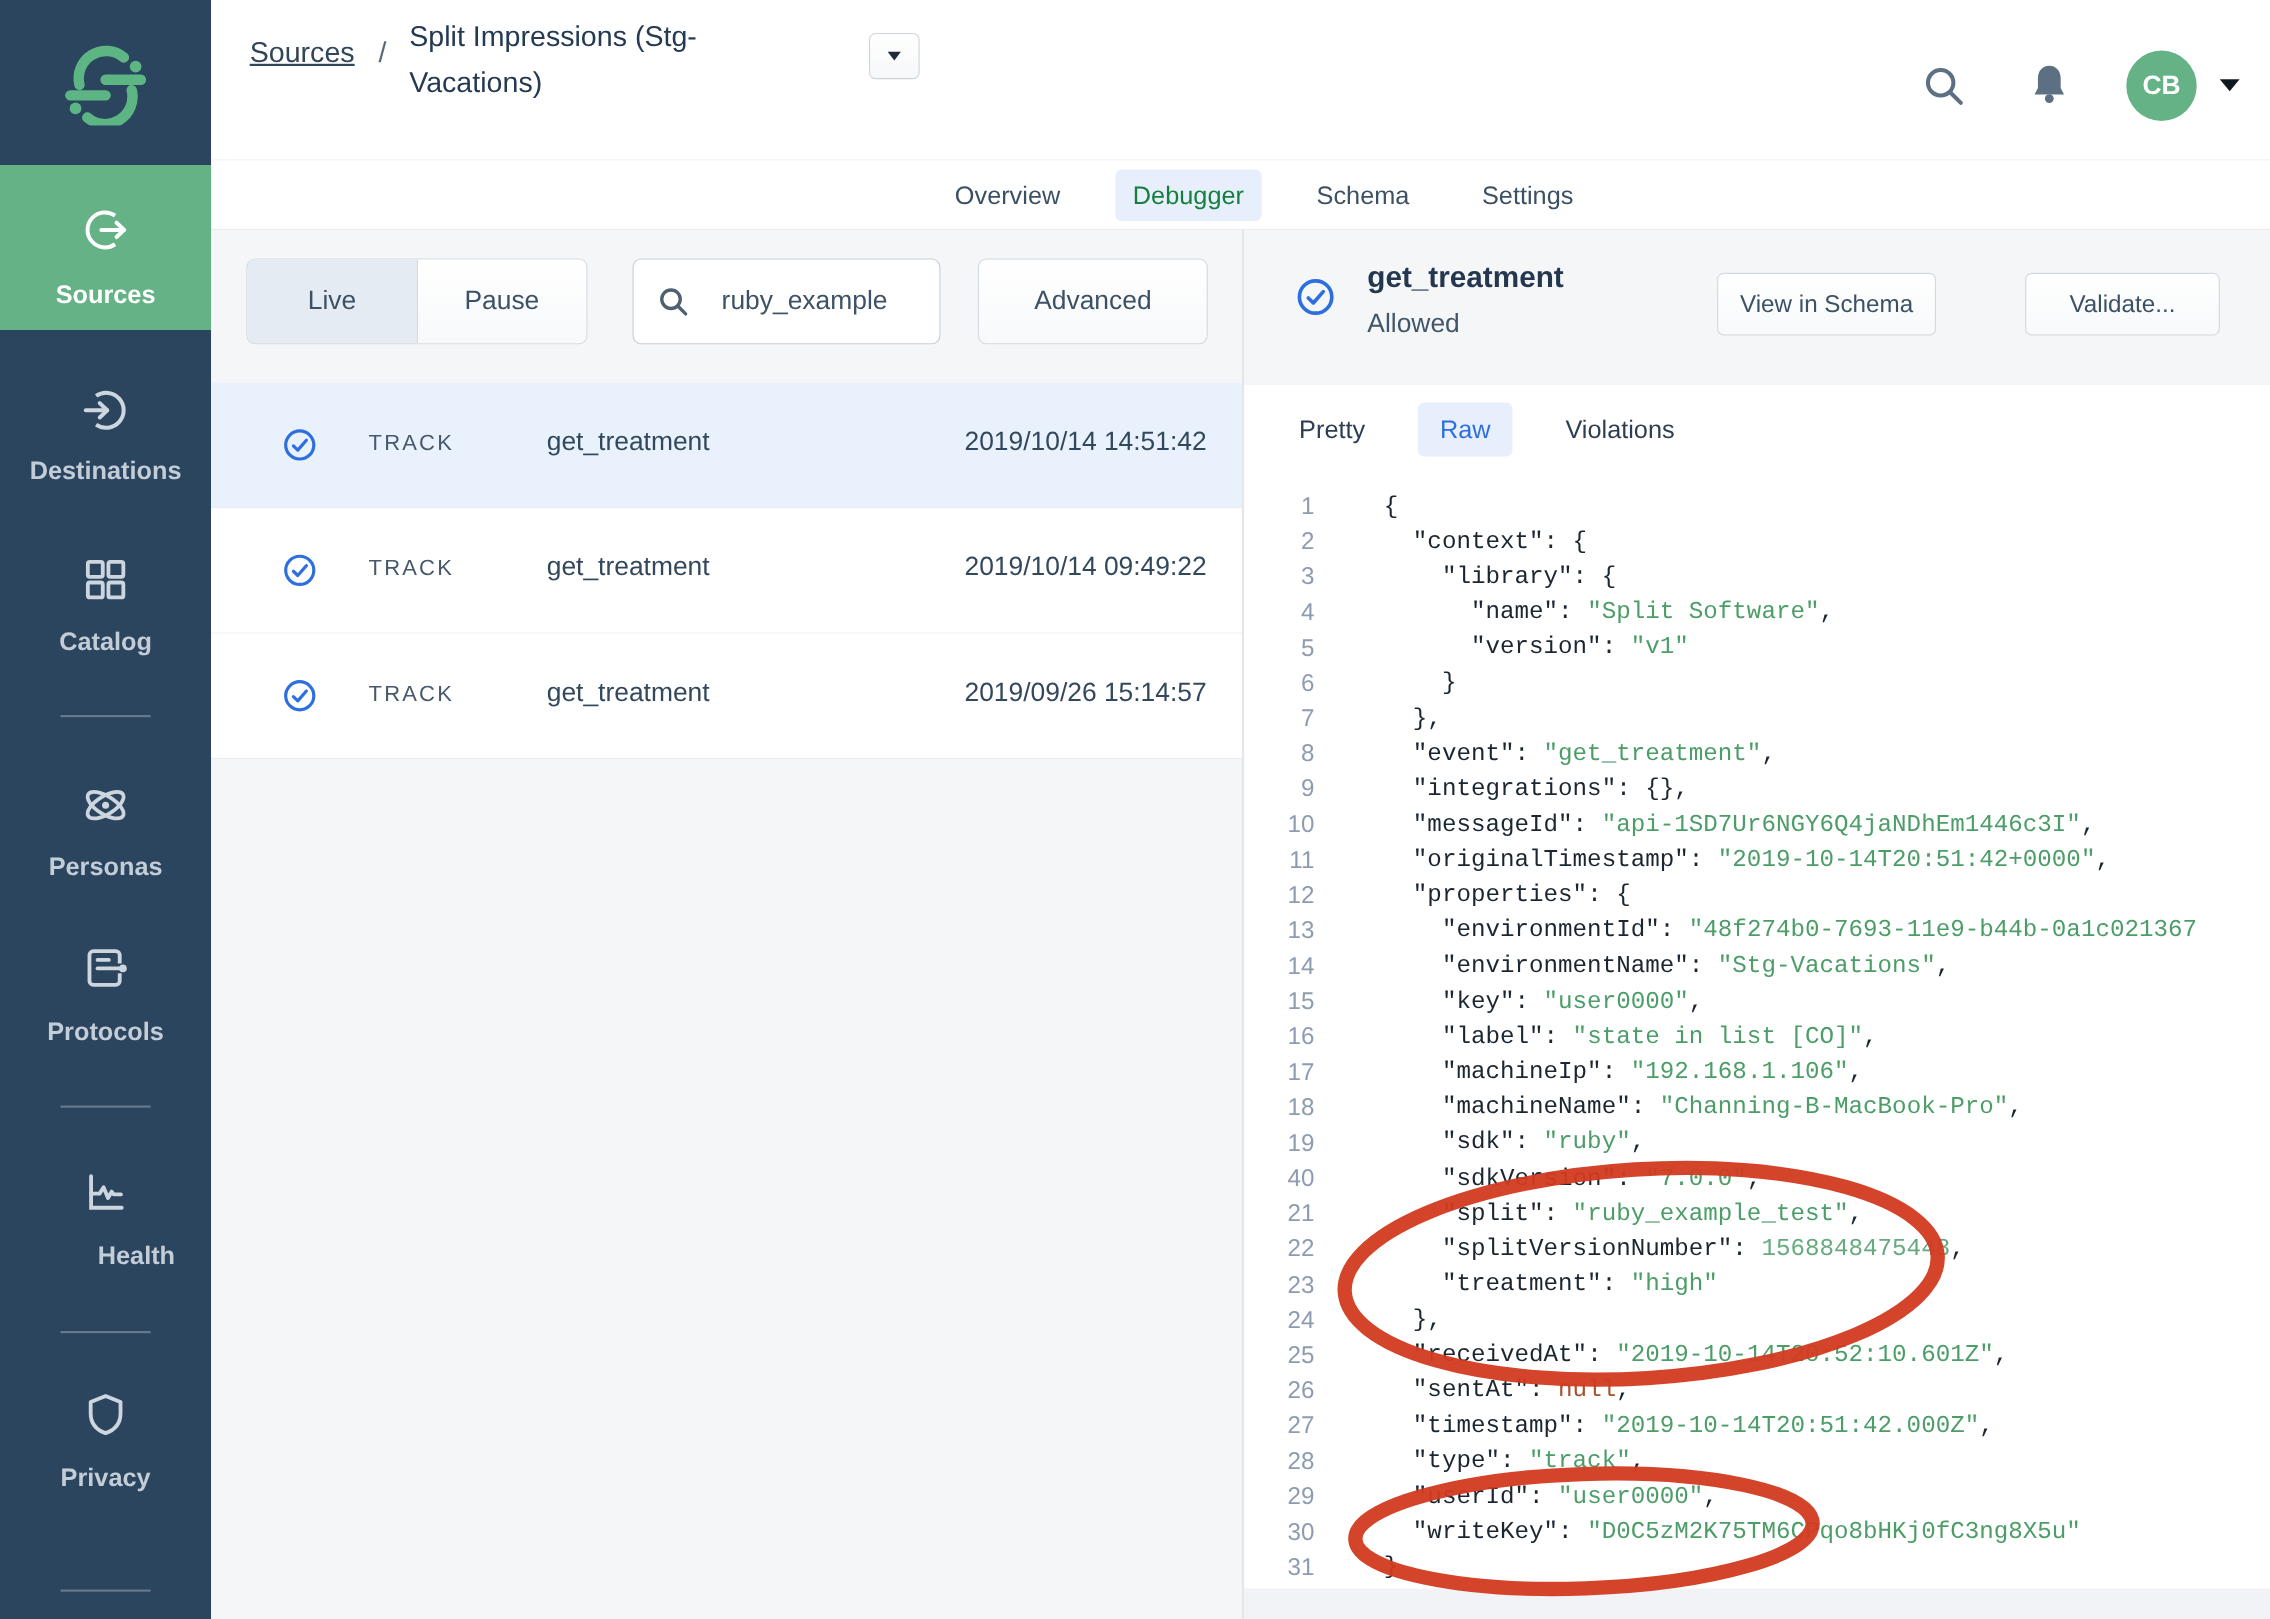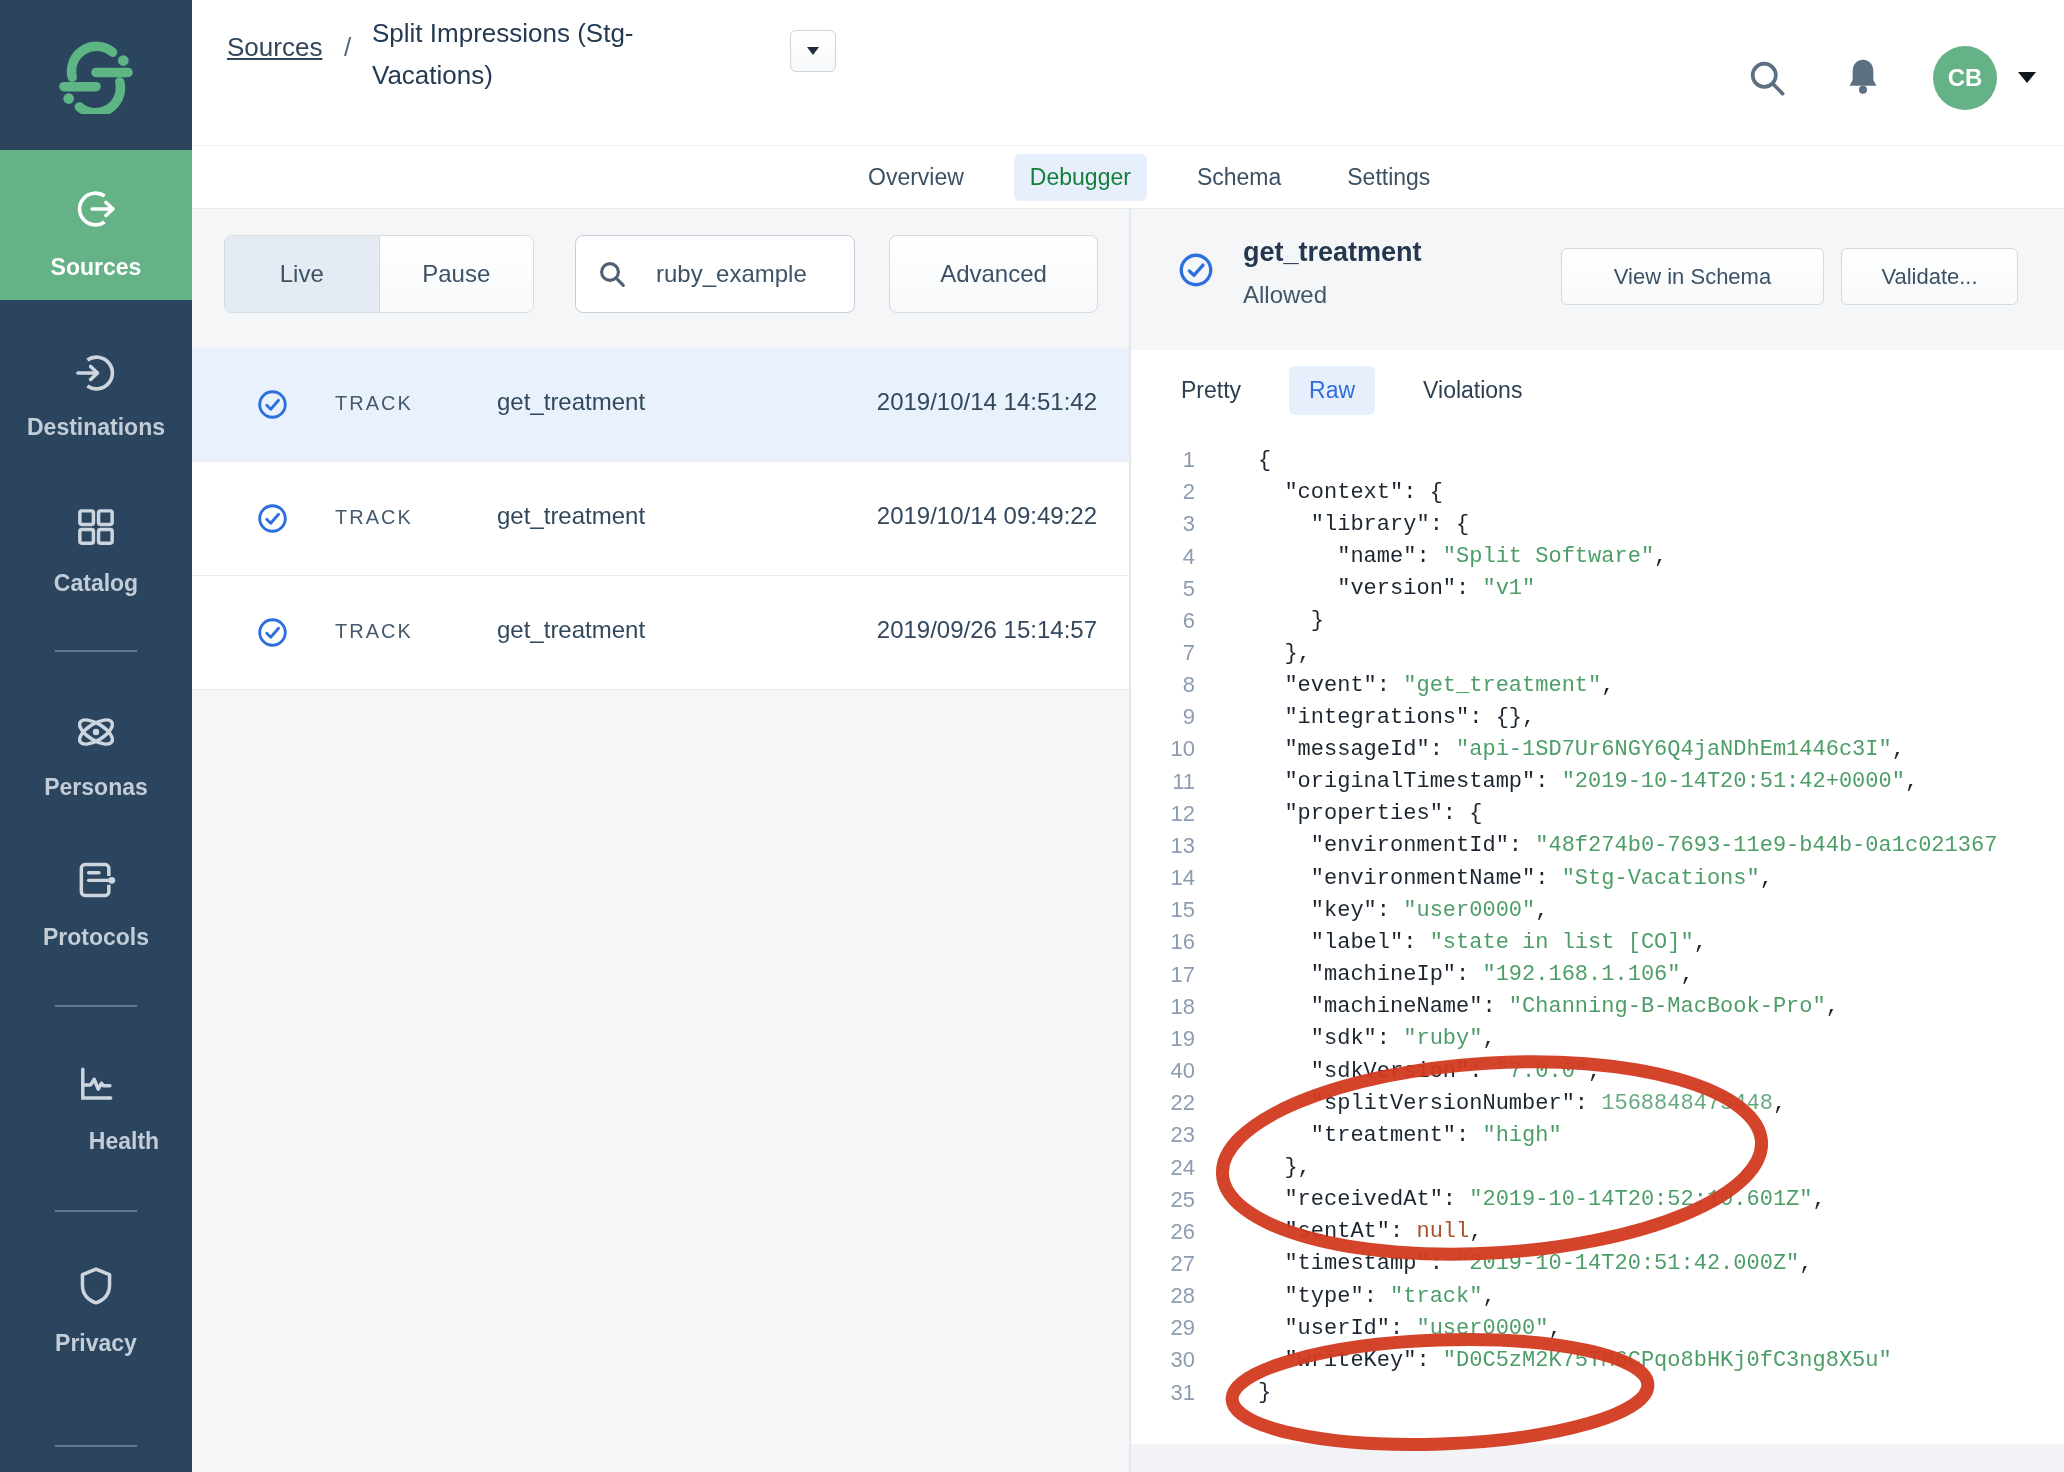--- a/index.html
+++ b/index.html
@@ -58,21 +58,21 @@
   .row-name{position:absolute;left:305px;top:40px;font-size:24px;font-weight:500;color:#33485c;}
   .row-time{position:absolute;right:32px;top:40px;font-size:24px;font-weight:500;color:#33485c;}
   
   .rp-header{position:absolute;left:939px;top:0;width:933px;height:141px;border-bottom:1px solid #e4e8ec;}
   .rp-check{position:absolute;left:46px;top:42px;color:#2e6fe0;}
   .rp-title{position:absolute;left:112px;top:28px;font-size:27px;font-weight:700;color:#24374e;}
   .rp-status{position:absolute;left:112px;top:72px;font-size:24px;color:#42566a;}
   .rp-btn{position:absolute;top:39px;height:57px;background:linear-gradient(#fff,#f7f9fa);border:1px solid #d2d9e1;
           border-radius:6px;font-size:22px;color:#3d5166;display:flex;align-items:center;justify-content:center;
           cursor:pointer;font-family:"Liberation Sans",sans-serif;}
-  .btn-schema{left:430px;width:263px;}
+  .btn-schema{left:430px;width:199px;}
   .btn-validate{left:710px;width:177px;}
   .rp-body{position:absolute;left:939px;top:141px;width:933px;height:1122px;background:#fff;}
   .rp-tabs{position:absolute;left:30px;top:16px;display:flex;align-items:center;gap:28px;}
   .rp-tab{font-size:23px;color:#2c3e50;font-weight:500;padding:11px 20px;border-radius:6px;cursor:pointer;}
   .rp-tab.active{background:#e7effc;color:#2e6fe0;}
   .code{position:absolute;left:0;top:94px;width:933px;}
   .code-line{display:flex;height:32.17px;align-items:center;}
   .ln{width:64px;text-align:right;font-size:22px;color:#8d9cb0;flex:none;font-family:"Liberation Sans",sans-serif;}
   .cd{margin-left:63px;font-family:"Liberation Mono",monospace;font-size:22px;white-space:pre;}
   .cd .p,.cd .k{color:#1b2631;}
@@ -319,20 +319,24 @@
           </div>
           <div class="code-line">
             <span class="ln">19</span>
             <span class="cd"><span class="p">    </span><span class="k">"sdk"</span><span class="p">: </span><span class="s">"ruby"</span><span class="p">,</span></span>
           </div>
           <div class="code-line">
             <span class="ln">40</span>
             <span class="cd"><span class="p">    </span><span class="k">"sdkVersion"</span><span class="p">: </span><span class="s">"7.0.0"</span><span class="p">,</span></span>
           </div>
           <div class="code-line">
+            <span class="ln">21</span>
+            <span class="cd"><span class="p">    </span><span class="k">"split"</span><span class="p">: </span><span class="s">"ruby_example_test"</span><span class="p">,</span></span>
+          </div>
+          <div class="code-line">
             <span class="ln">22</span>
             <span class="cd"><span class="p">    </span><span class="k">"splitVersionNumber"</span><span class="p">: </span><span class="n">1568848475448</span><span class="p">,</span></span>
           </div>
           <div class="code-line">
             <span class="ln">23</span>
             <span class="cd"><span class="p">    </span><span class="k">"treatment"</span><span class="p">: </span><span class="s">"high"</span></span>
           </div>
           <div class="code-line">
             <span class="ln">24</span>
             <span class="cd"><span class="p">  },</span></span>

